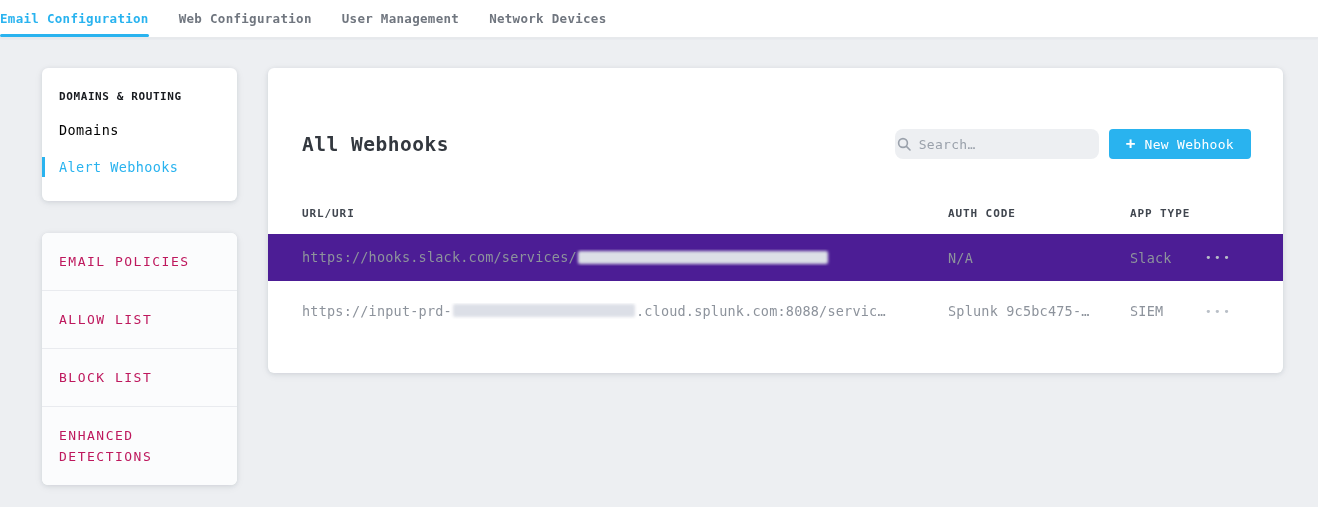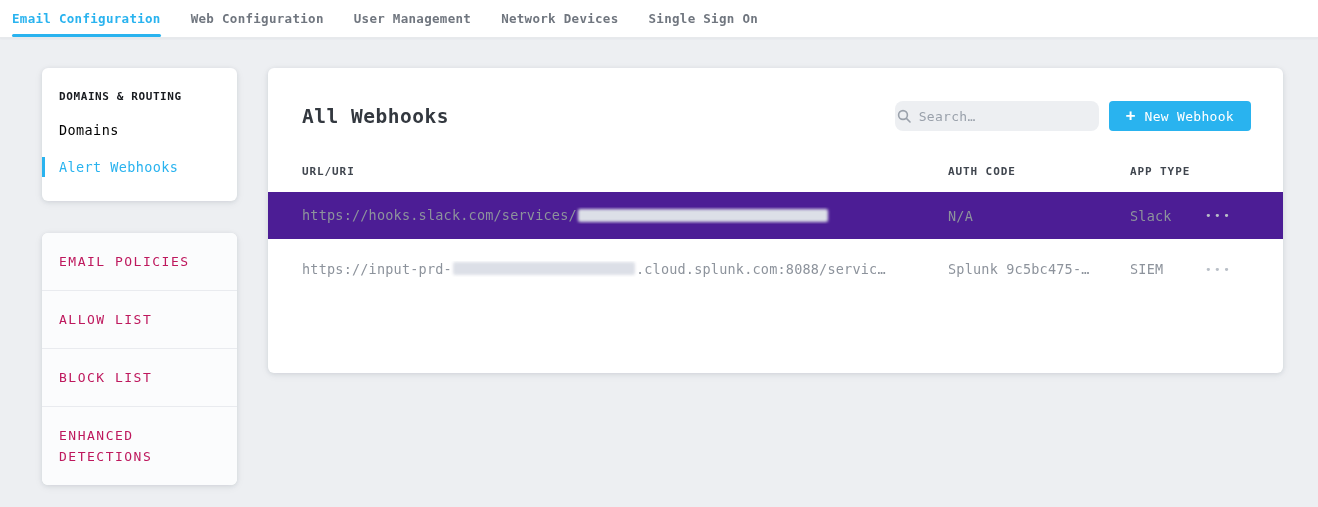--- a/index.html
+++ b/index.html
@@ -10,21 +10,21 @@
     overflow: hidden;
   }
 
   
   .topnav {
     background: #ffffff;
     height: 38px;
     display: flex;
     align-items: stretch;
     gap: 30px;
-    padding-left: 12px;
+    padding-left: 0;
     border-bottom: 1px solid #e7e9ec;
     box-shadow: 0 1px 2px rgba(40,50,70,0.05);
     position: relative;
     z-index: 5;
   }
   .tab {
     position: relative;
     display: flex;
     align-items: center;
     font-size: 12.5px;
@@ -94,20 +94,21 @@
     cursor: pointer;
   }
   .side-section:last-child { border-bottom: none; }
 
   
   .main-card { width: 1015px; height: 305px; }
   .panel-head {
     display: flex;
     align-items: center;
     padding: 33px 32px 22px 34px;
+    margin-top: 28px;
   }
   .panel-title {
     font-size: 19.5px;
     font-weight: bold;
     color: #33383f;
     letter-spacing: 0.5px;
   }
   .search-box {
     margin-left: auto;
     width: 204px;
@@ -154,21 +155,21 @@
     display: grid;
     grid-template-columns: 646px 182px 75px 1fr;
     align-items: center;
     padding: 0 34px;
   }
   .thead {
     font-size: 11px;
     font-weight: bold;
     color: #40464f;
     letter-spacing: 0.9px;
-    margin-top: 10px;
+    margin-top: 24px;
     height: 16px;
   }
   .trow {
     font-size: 13.5px;
     color: #8d939c;
     letter-spacing: 0.2px;
   }
   .trow.alt { background: #4c1d95; height: 47px; margin-top: 13px; }
   .trow.plain { height: 60px; }
   .url-cell { white-space: nowrap; overflow: hidden; }
@@ -194,21 +195,20 @@
   }
 </style>
 </head>
 <body>
 
 <header class="topnav">
   <div class="tab active">Email Configuration</div>
   <div class="tab">Web Configuration</div>
   <div class="tab">User Management</div>
   <div class="tab">Network Devices</div>
-  <div class="tab">Single Sign On</div>
 </header>
 
 <div class="page">
 
   <aside class="sidebar">
     <div class="card side-card1">
       <div class="side-heading">DOMAINS &amp; ROUTING</div>
       <div class="side-item">Domains</div>
       <div class="side-item active">Alert Webhooks</div>
     </div>

